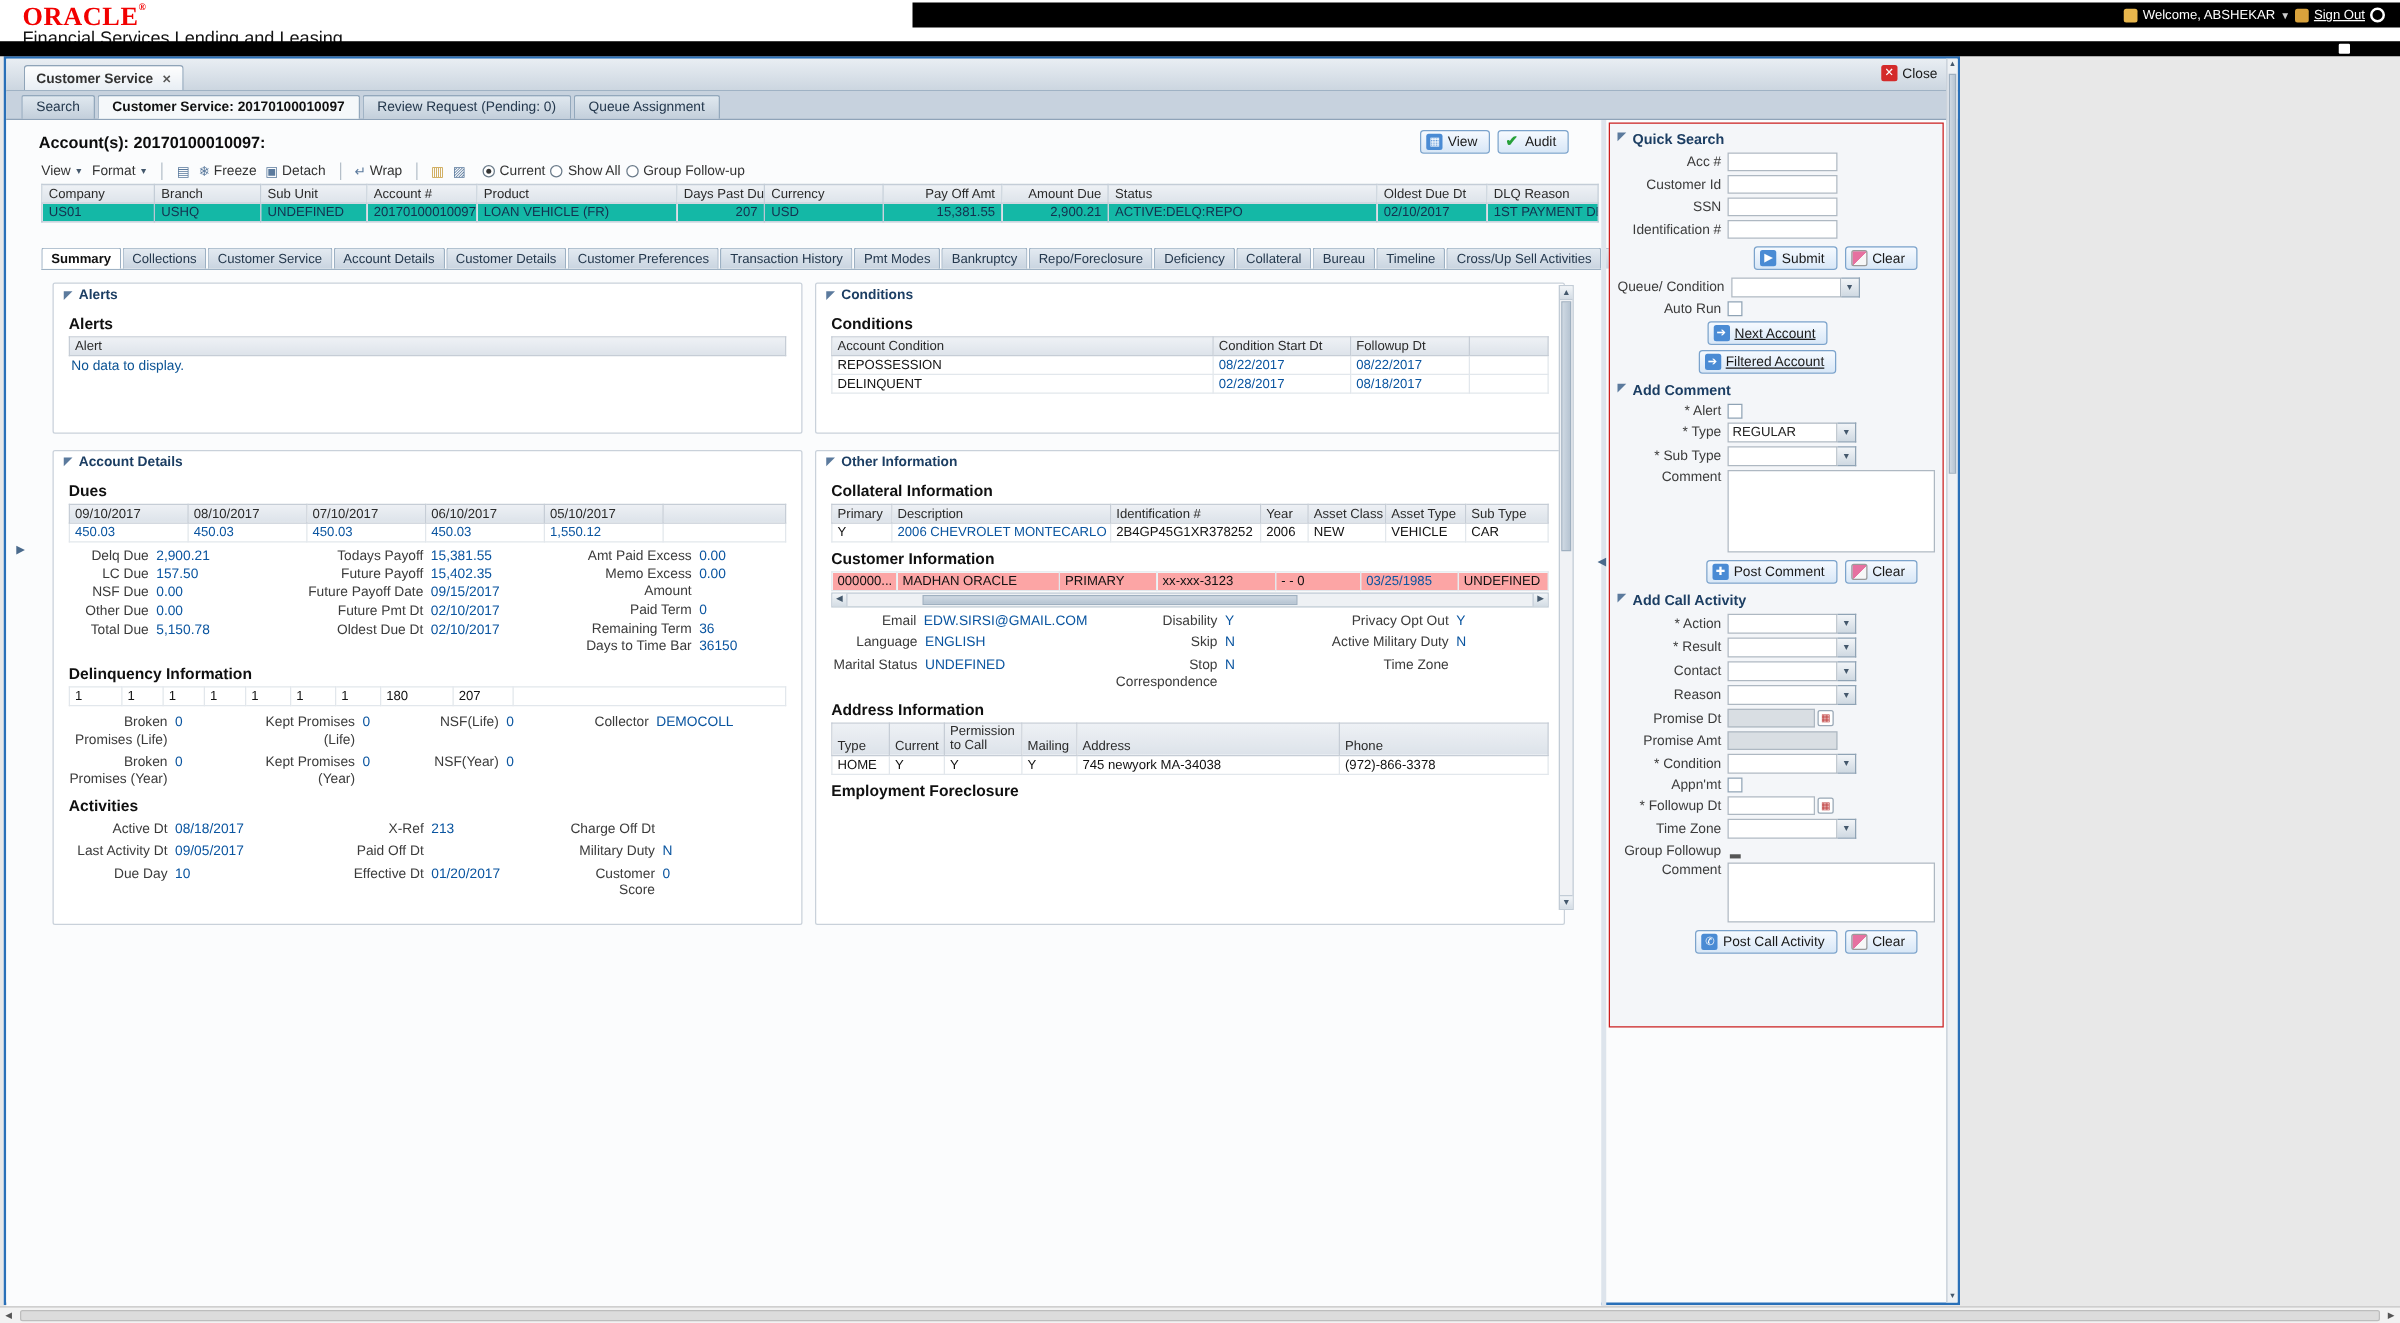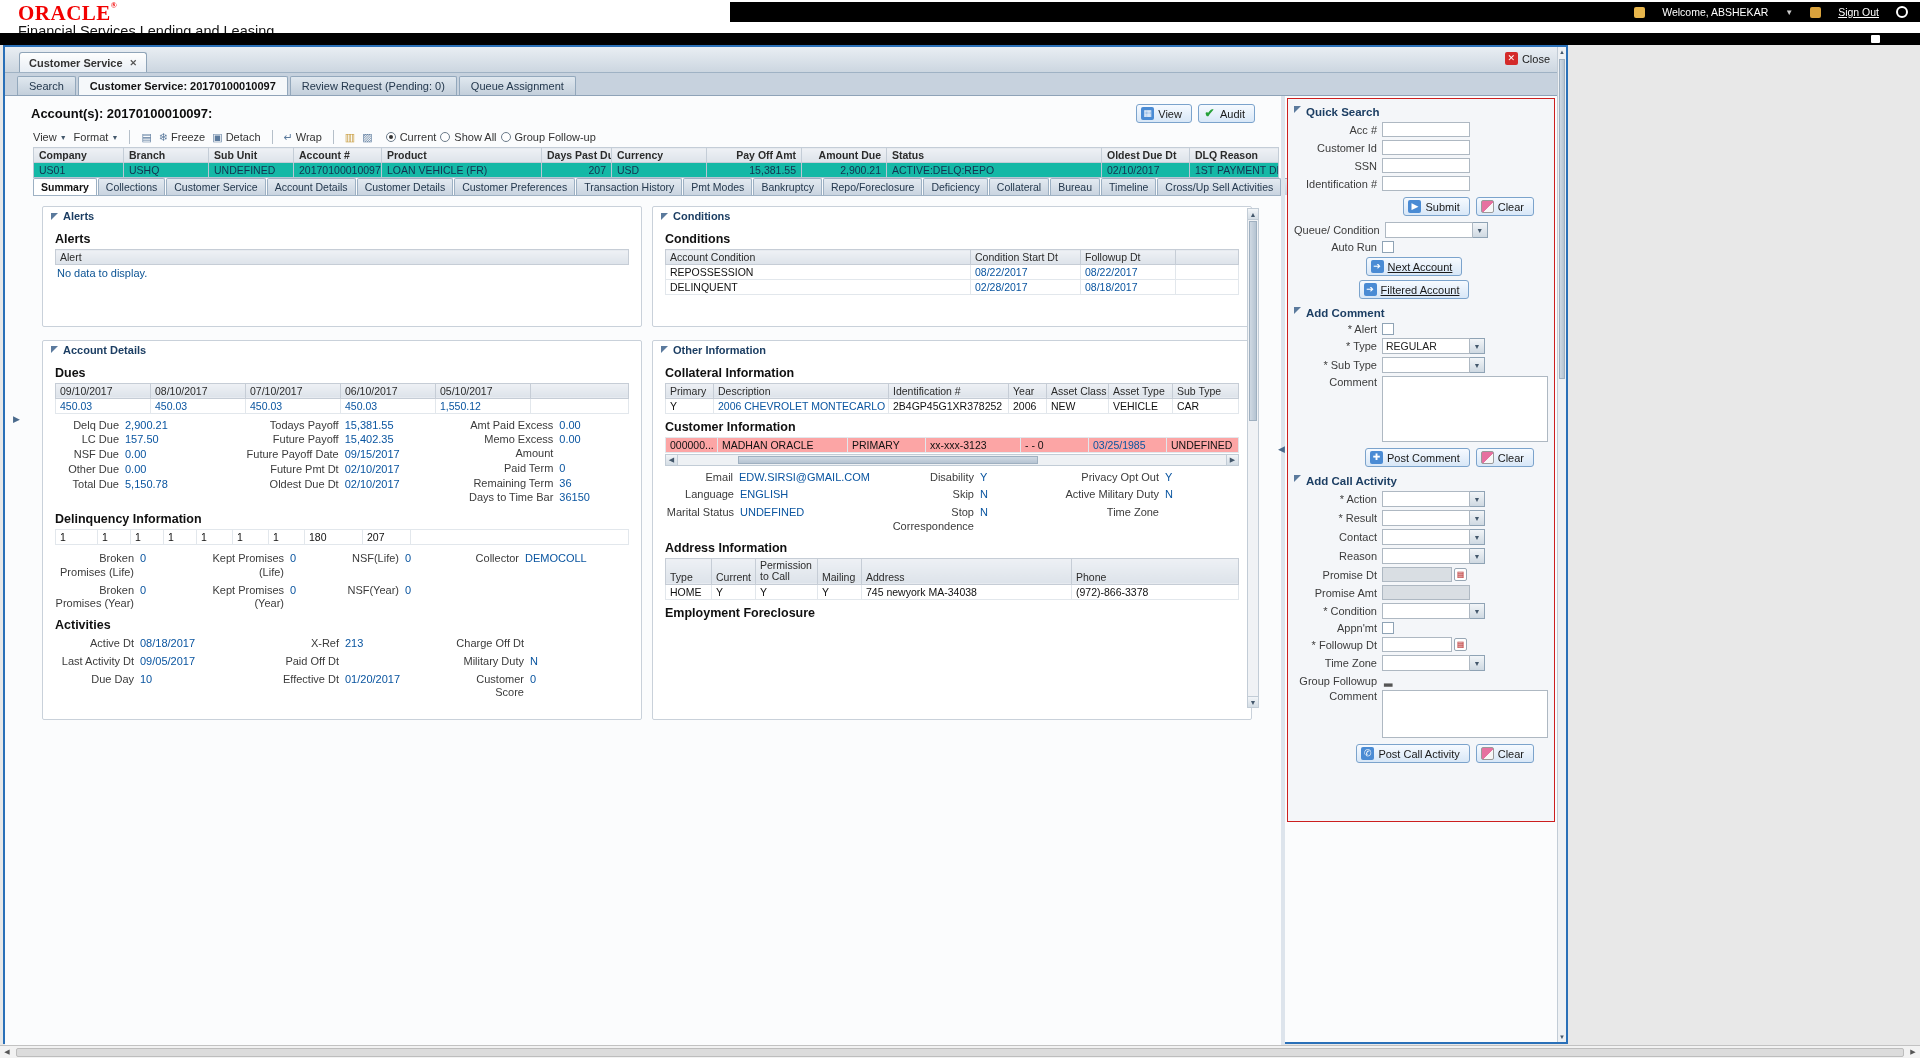--- a/index.html
+++ b/index.html
@@ -5,21 +5,21 @@
   * { margin:0; padding:0; box-sizing:border-box; }
   html,body { width:1920px; height:1058px; }
   body { font-family:"Liberation Sans", sans-serif; font-size:11px; color:#222; background:#e8e8e8; overflow:hidden; position:relative; }
 
   
   .topbar { height:33px; background:#fff; position:relative; z-index:2; }
   .brand { position:absolute; left:18px; top:1px; }
   .logo { color:#f20000; font-size:21px; font-weight:bold; letter-spacing:.5px; font-family:"Liberation Serif", serif; }
   .logo .reg { font-size:8px; vertical-align:top; }
   .product { font-size:14.5px; color:#141414; margin-top:-3px; }
-  .top-right { position:absolute; right:0; top:2px; height:20px; width:1190px; background:#000; color:#fff; display:flex; align-items:center; justify-content:flex-end; gap:17px; padding:0 12px; font-size:10.5px; }
+  .top-right { position:absolute; right:0; top:2px; height:20px; width:1190px; background:#000; color:#fff; display:flex; align-items:center; justify-content:flex-end; gap:4px; padding:0 12px; font-size:10.5px; }
   .t-ic { display:inline-block; width:11px; height:11px; border-radius:2px; }
   .t-ic.person { background:#e8b64c; }
   .t-ic.key { background:#d9a23c; }
   .ring { display:inline-block; width:12px; height:12px; border:2px solid #fff; border-radius:50%; }
   .caret { font-size:8px; color:#ccc; }
   .blackbar { height:12px; background:#000; position:relative; z-index:2; }
   .blackbar .mini { position:absolute; right:40px; top:2px; width:9px; height:8px; background:#fff; border-radius:1px; }
 
   
   .app { position:absolute; left:3px; top:45px; width:1565px; height:999px; border:2px solid #2a70b8; background:#fbfcfd; }
@@ -55,28 +55,28 @@
   .gb-item { display:flex; align-items:center; gap:3px; cursor:default; }
   .gb-caret { font-size:7px; color:#44586c; }
   .sep { width:1px; height:14px; background:#b5bfc9; margin:0 4px; }
   .gb-glyph { color:#5b7a9d; font-size:11px; }
   .radio { display:inline-block; width:10px; height:10px; border:1px solid #6b7b8a; border-radius:50%; background:#fff; position:relative; }
   .radio.checked::after { content:""; position:absolute; left:2px; top:2px; width:4px; height:4px; border-radius:50%; background:#333; }
   .rgroup { display:flex; align-items:center; gap:4px; margin-left:6px; }
 
   
   .grid { border-collapse:collapse; margin-left:28px; width:1245px; table-layout:fixed; font-size:10.5px; }
-  .grid th { background:linear-gradient(#eef1f5,#dde3ea); border:1px solid #c4cdd7; padding:1px 5px; text-align:left; font-weight:bold; color:#2b2b2b; white-space:nowrap; overflow:hidden; }
+  .grid th { background:linear-gradient(#eef1f5,#dde3ea); border:1px solid #c4cdd7; padding:1px 5px; text-align:left; font-weight:normal; color:#2b2b2b; white-space:nowrap; overflow:hidden; }
   .grid td { border:1px solid #b9c6d4; padding:1px 5px; white-space:nowrap; overflow:hidden; }
   .grid tr.sel td { background:#14b8a6; color:#14314f; }
   .grid th.r, .grid td.r { text-align:right; }
   .grid td.status { background:#e80000; color:#fff; }
 
   
-  .subtabs { display:flex; align-items:flex-end; gap:1px; margin:0 0 0 28px; border-bottom:1px solid #9fb2c4; padding-right:4px; }
+  .subtabs { display:flex; align-items:flex-end; gap:1px; margin:20px 0 0 28px; border-bottom:1px solid #9fb2c4; padding-right:4px; }
   .stab { background:linear-gradient(#e3eaf1,#c9d4e0); border:1px solid #9cb0c3; border-bottom:none; border-radius:2px 2px 0 0; padding:2px 7px; font-size:10.5px; color:#24384d; white-space:nowrap; }
   .stab.active { background:#fff; font-weight:bold; color:#111; }
 
   
   .panels { display:flex; gap:10px; padding:10px 0 0 37px; position:relative; height:524px; overflow:hidden; }
   .pcol { width:600px; display:flex; flex-direction:column; gap:13px; }
   .panel { border:1px solid #c9d1da; background:#fff; border-radius:2px; }
   .panel.short { height:133px; }
   .panel.tall { height:420px; }
   .panel-hd { display:flex; align-items:center; gap:5px; padding:3px 8px 1px; }

